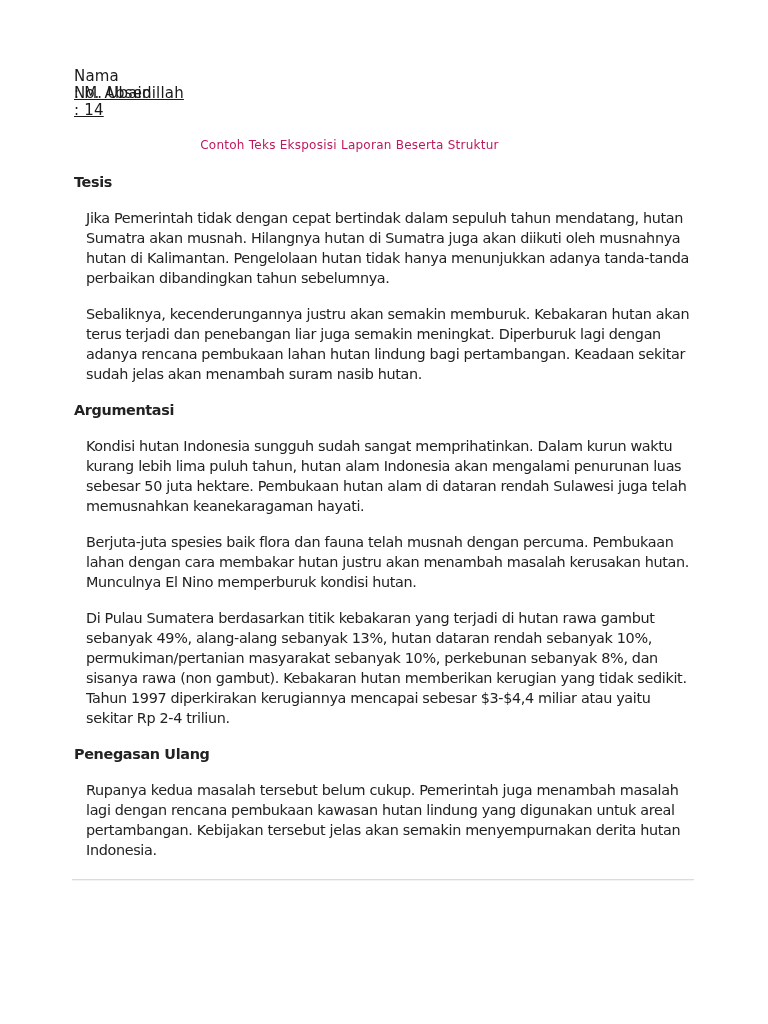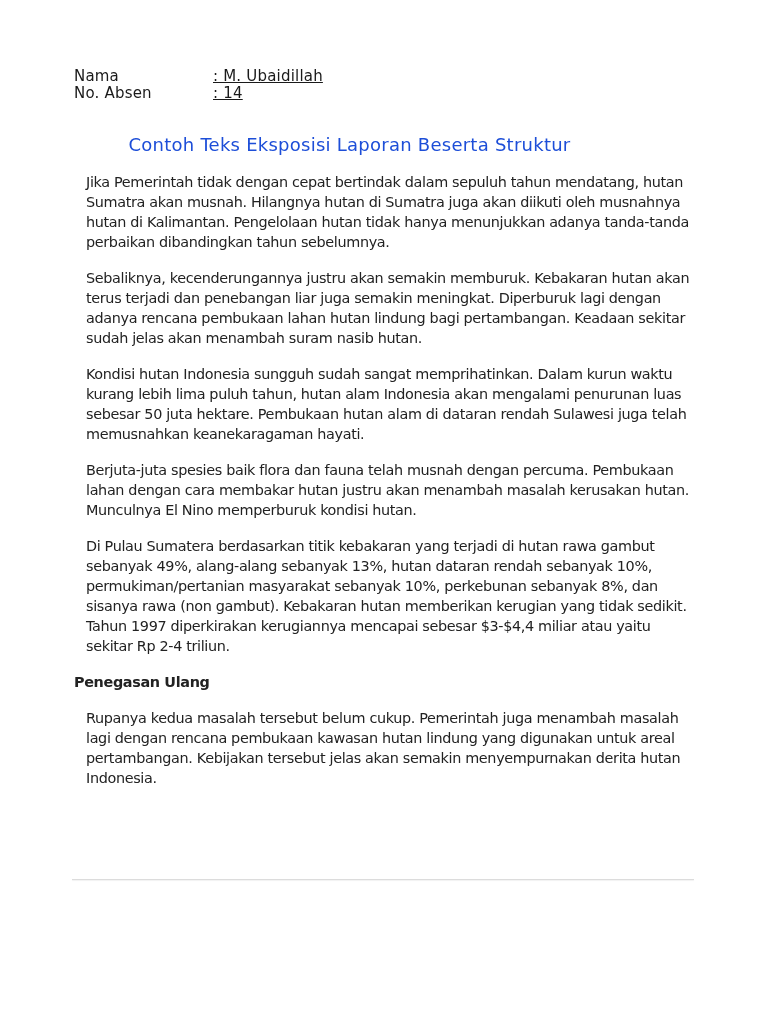--- a/index.html
+++ b/index.html
@@ -28,38 +28,39 @@
       top: 68px;
       font-family: "DejaVu Sans", sans-serif;
       font-size: 15px;
       line-height: 17px;
       color: #1a1a1a;
       letter-spacing: 0.2px;
     }
     .id-row {
       display: flex;
       height: 17px;
+      flex-direction: column;
     }
     .id-label {
       width: 139px;
     }
     .id-value {
       white-space: nowrap;
       text-decoration: underline;
     }
     .doc-title {
       position: absolute;
       left: 0;
       top: 136px;
       width: 699px;
       text-align: center;
       font-family: "DejaVu Sans", sans-serif;
-      font-size: 18px;
+      font-size: 12px;
       line-height: 18px;
-      color: #1d4ed8;
+      color: #be185d;
       letter-spacing: 0.25px;
     }
     .content {
       position: absolute;
       left: 74px;
       top: 172px;
       width: 625px;
       font-family: "DejaVu Sans", sans-serif;
       font-size: 14.4px;
       line-height: 20px;
@@ -98,25 +99,27 @@
       <span class="id-label">No. Absen</span>
       <span class="id-value">: 14</span>
     </div>
   </div>
 
   <div class="doc-title">Contoh Teks Eksposisi Laporan Beserta Struktur</div>
 
   <div class="content">
 
     <div>
+      <div class="heading">Tesis</div>
       <p class="para">Jika Pemerintah tidak dengan cepat bertindak dalam sepuluh tahun mendatang, hutan Sumatra akan musnah. Hilangnya hutan di Sumatra juga akan diikuti oleh musnahnya hutan di Kalimantan. Pengelolaan hutan tidak hanya menunjukkan adanya tanda-tanda perbaikan dibandingkan tahun sebelumnya.</p>
       <p class="para">Sebaliknya, kecenderungannya justru akan semakin memburuk. Kebakaran hutan akan terus terjadi dan penebangan liar juga semakin meningkat. Diperburuk lagi dengan adanya rencana pembukaan lahan hutan lindung bagi pertambangan. Keadaan sekitar sudah jelas akan menambah suram nasib hutan.</p>
     </div>
 
     <div>
+      <div class="heading">Argumentasi</div>
       <p class="para">Kondisi hutan Indonesia sungguh sudah sangat memprihatinkan. Dalam kurun waktu kurang lebih lima puluh tahun, hutan alam Indonesia akan mengalami penurunan luas sebesar 50 juta hektare. Pembukaan hutan alam di dataran rendah Sulawesi juga telah memusnahkan keanekaragaman hayati.</p>
       <p class="para">Berjuta-juta spesies baik flora dan fauna telah musnah dengan percuma. Pembukaan lahan dengan cara membakar hutan justru akan menambah masalah kerusakan hutan. Munculnya El Nino memperburuk kondisi hutan.</p>
       <p class="para">Di Pulau Sumatera berdasarkan titik kebakaran yang terjadi di hutan rawa gambut sebanyak 49%, alang-alang sebanyak 13%, hutan dataran rendah sebanyak 10%, permukiman/pertanian masyarakat sebanyak 10%, perkebunan sebanyak 8%, dan sisanya rawa (non gambut). Kebakaran hutan memberikan kerugian yang tidak sedikit. Tahun 1997 diperkirakan kerugiannya mencapai sebesar $3-$4,4 miliar atau yaitu sekitar Rp 2-4 triliun.</p>
     </div>
 
     <div>
       <div class="heading">Penegasan Ulang</div>
       <p class="para">Rupanya kedua masalah tersebut belum cukup. Pemerintah juga menambah masalah lagi dengan rencana pembukaan kawasan hutan lindung yang digunakan untuk areal pertambangan. Kebijakan tersebut jelas akan semakin menyempurnakan derita hutan Indonesia.</p>
     </div>
 

